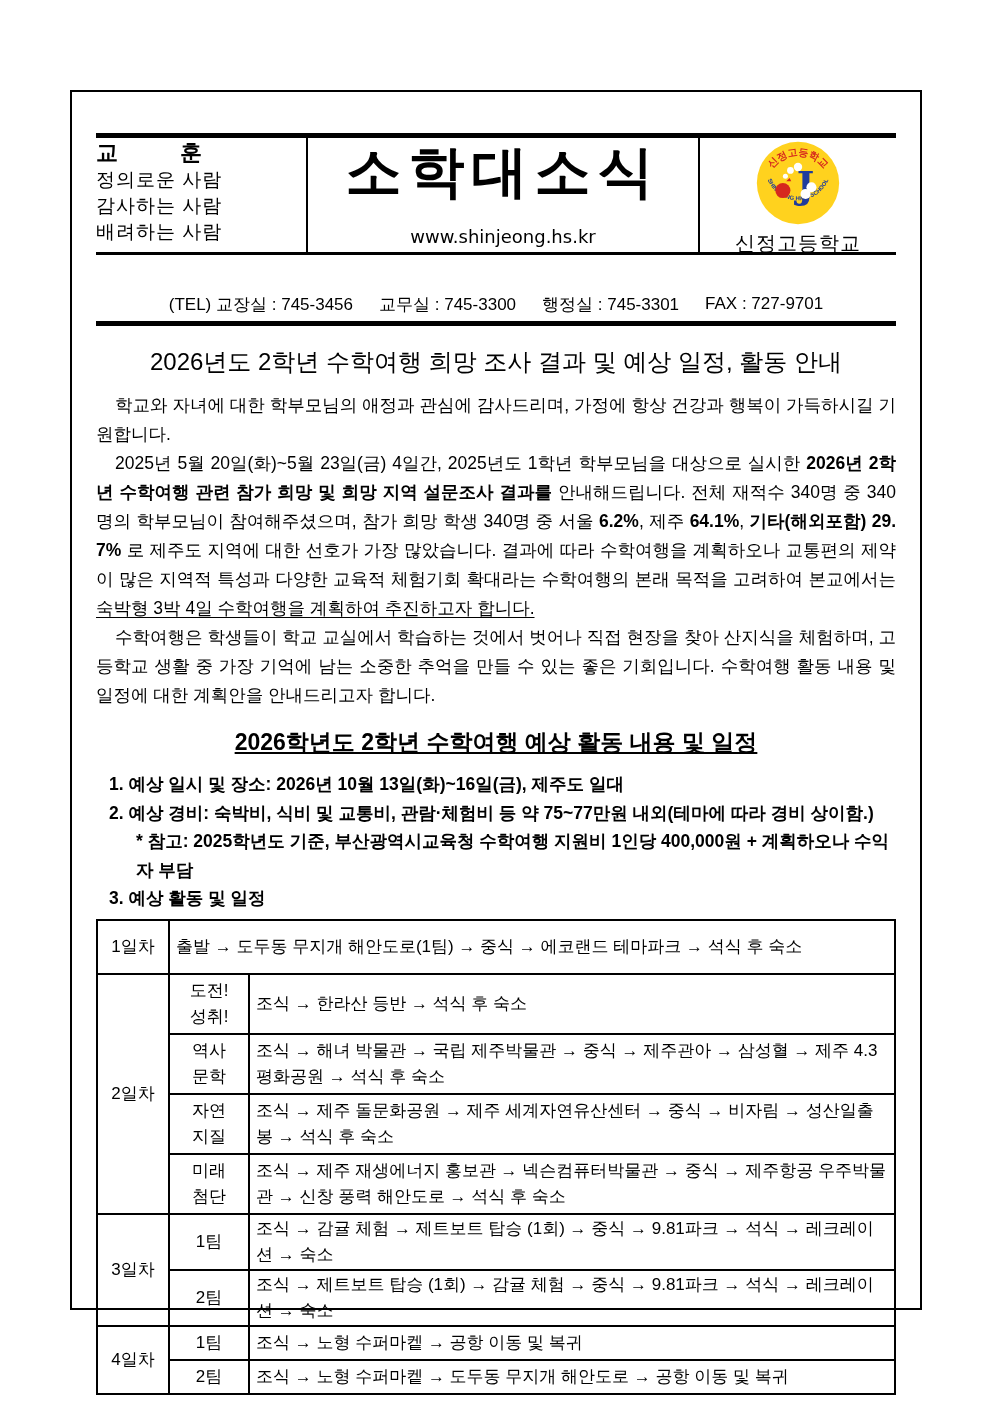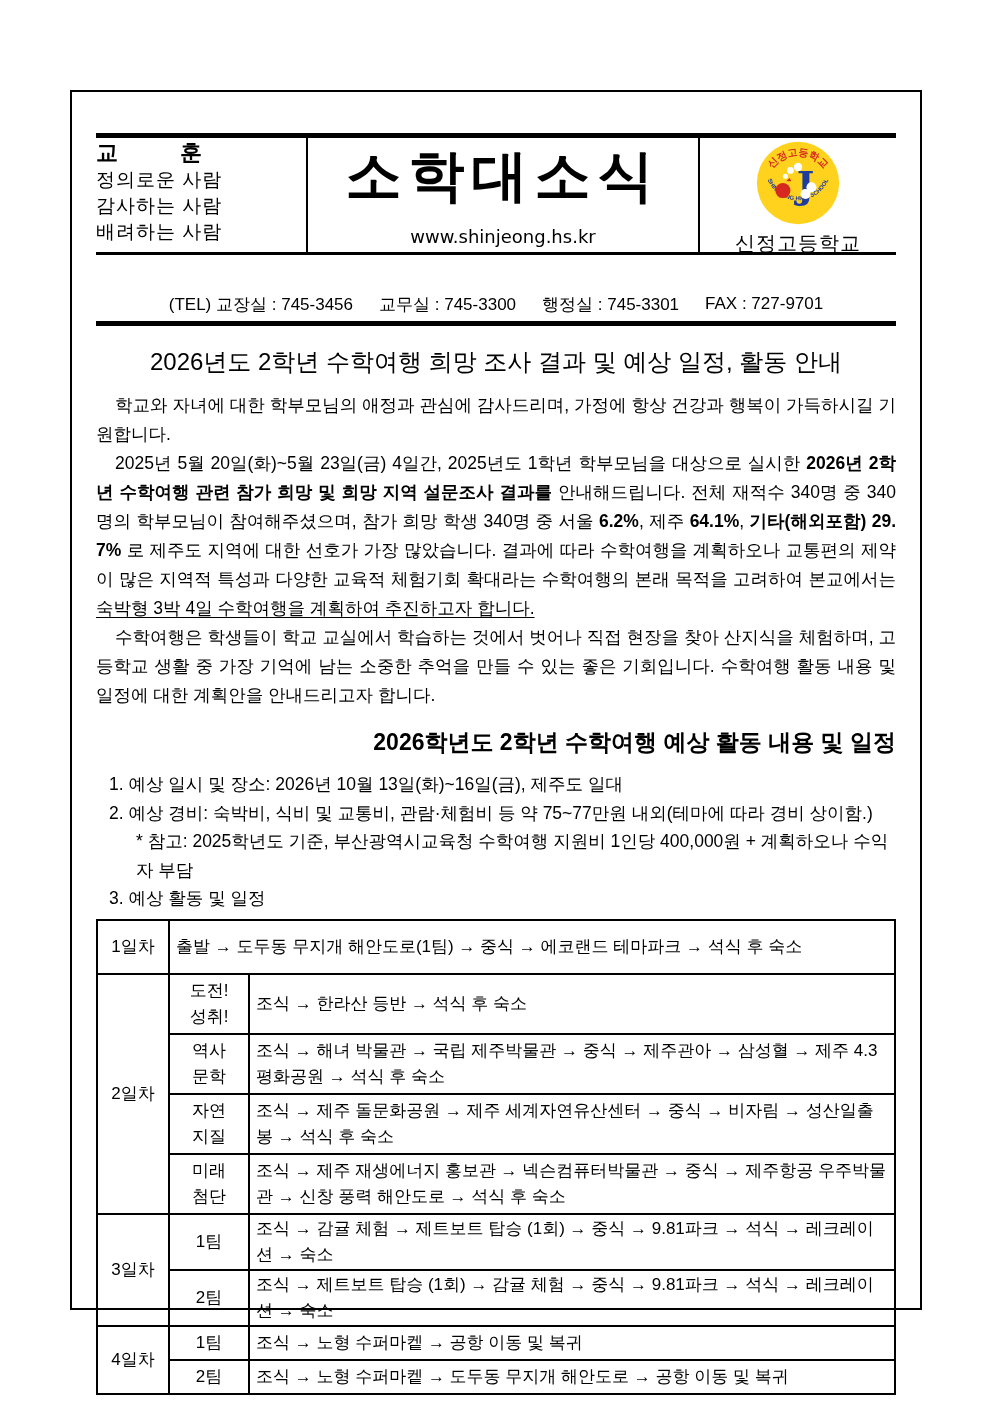--- a/index.html
+++ b/index.html
@@ -8,37 +8,37 @@
   .frame{position:absolute;left:70px;top:90px;width:852px;height:1220px;
          border:2px solid #000;box-sizing:border-box;padding:0 24px;}
 
   
   .masthead{margin-top:41px;border-top:5px solid #000;border-bottom:3px solid #000;
             display:flex;align-items:stretch;height:122px;box-sizing:border-box;}
   .motto-col{width:212px;border-right:2px solid #000;text-align:left;padding-top:1px;box-sizing:border-box;}
   .motto-title{font-size:22px;font-weight:bold;letter-spacing:62px;margin-right:-62px;line-height:28px;}
   .motto-line{font-size:19px;line-height:26px;letter-spacing:1px;}
   .mast-center{flex:1;text-align:center;padding-top:8px;}
-  .newsletter-title{font-family:Liberation Sans, sans-serif;font-size:56px;
+  .newsletter-title{font-family:Liberation Mono, monospace;font-size:56px;
                     font-weight:bold;letter-spacing:7px;line-height:60px;}
   .website{font-size:18px;margin-top:20px;font-family:"DejaVu Sans","Liberation Sans",sans-serif;}
   .mast-right{width:198px;border-left:2px solid #000;text-align:center;padding-top:3px;box-sizing:border-box;}
   .school-name{font-size:20px;margin-top:1px;letter-spacing:1px;}
   .phone-row{border-bottom:5px solid #000;height:34px;display:flex;justify-content:center;
              align-items:center;gap:26px;font-size:17px;margin-top:32px;}
 
   
   .doc-title{font-size:24px;font-weight:normal;text-align:center;margin:20px 0 13px;}
   .para{font-size:17.5px;line-height:29px;text-align:justify;word-break:break-all;
         text-indent:19px;margin:0;}
   .b{font-weight:bold;}
   .u{text-decoration:underline;text-underline-offset:3px;}
-  .section-title{font-size:23px;font-weight:bold;text-align:right;margin:17px 0 12px;}
+  .section-title{font-size:23px;font-weight:bold;text-align:center;margin:17px 0 12px;text-decoration:underline;}
   .plan-list{font-size:17.5px;line-height:28.5px;}
-  .plan-item{padding-left:13px;}
+  .plan-item{padding-left:13px;font-weight:bold;}
   .plan-item.sub{padding-left:40px;}
 
   
   .schedule{width:100%;border-collapse:collapse;margin-top:6px;table-layout:fixed;}
   .schedule td{border:2px solid #000;font-size:17px;line-height:26px;padding:1px 6px;
                vertical-align:middle;box-sizing:border-box;}
   .schedule td.day{text-align:center;padding:13px 2px;}
   .schedule td.theme{text-align:center;white-space:pre-line;padding:3px 10px;}
   .schedule td.content{word-break:break-all;}
   .schedule tr.h28 td{height:28px;}

